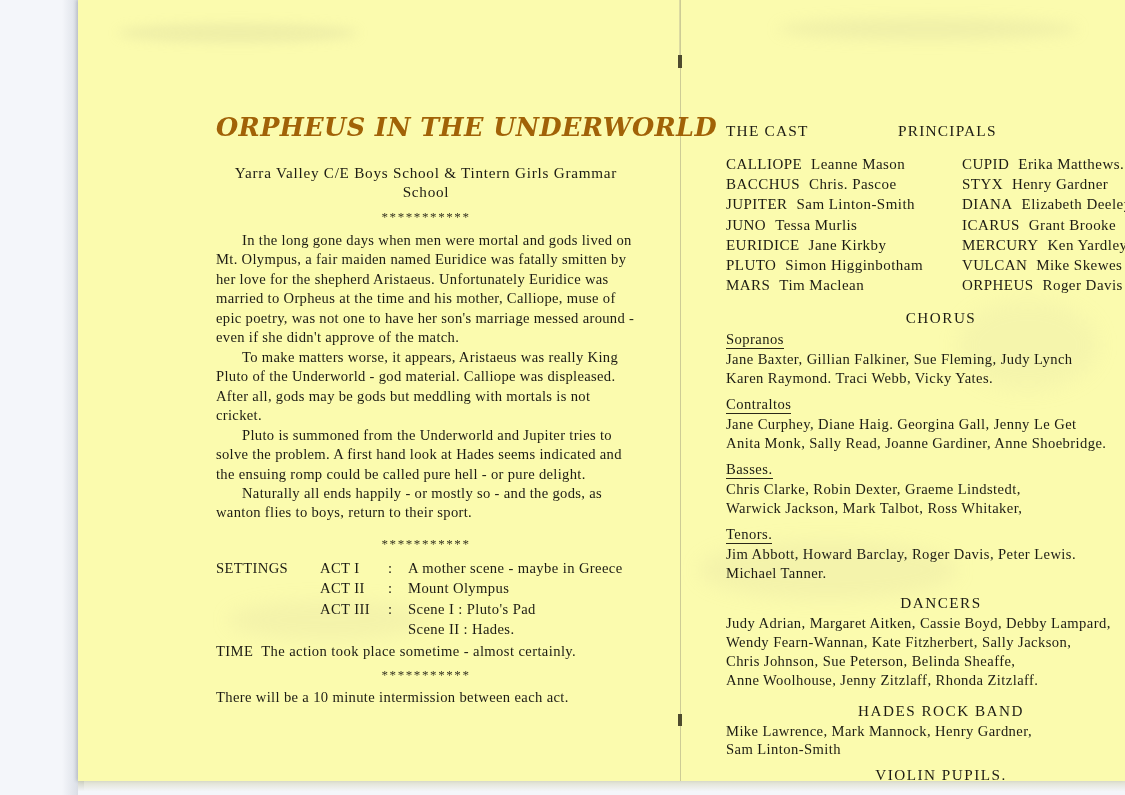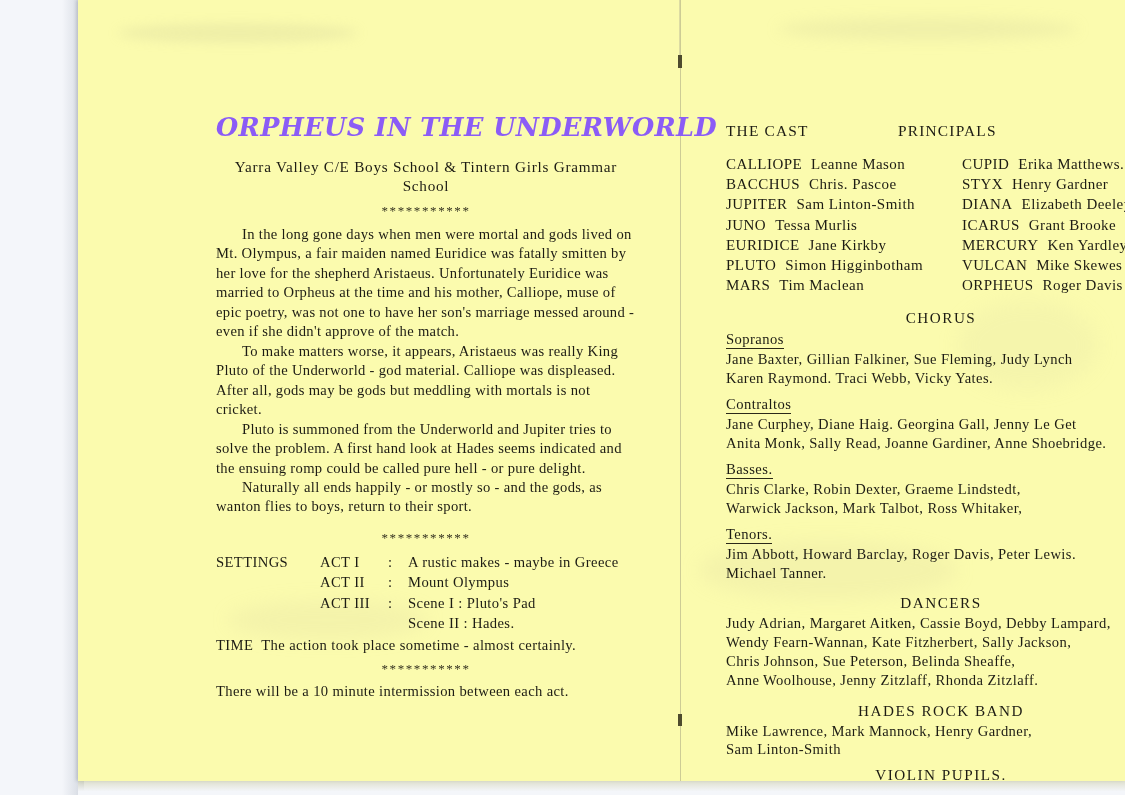--- a/index.html
+++ b/index.html
@@ -91,22 +91,22 @@
   #col-right { left: 648px; top: 122px; width: 430px; }
 
   
   #show-title {
     font-family: "DejaVu Serif", "Liberation Serif", serif;
     font-weight: bold;
     font-style: italic;
     font-size: 25.5px;
     letter-spacing: 0.4px;
     white-space: nowrap;
-    margin: 0 0 15px 0;
-    color: #8b5cf6;
+    margin: 0 0 21px 0;
+    color: #a16207;
   }
   #schools {
     text-align: center;
     font-size: 15.2px;
     letter-spacing: 0.75px;
     line-height: 1.28;
     margin: 0 0 6px 0;
   }
   .stars {
     text-align: center;
@@ -239,21 +239,21 @@
         <p>Naturally all ends happily - or mostly so - and the gods, as wanton flies to boys, return to their sport.</p>
       </div>
 
       <div class="stars" style="margin-top:13px;">***********</div>
 
       <div id="settings-block">
         <div class="settings-row">
           <span class="settings-label">SETTINGS</span>
           <span class="settings-act">ACT I</span>
           <span class="settings-colon">:</span>
-          <span class="settings-value">A rustic makes - maybe in Greece</span>
+          <span class="settings-value">A mother scene - maybe in Greece</span>
         </div>
         <div class="settings-row">
           <span class="settings-label"></span>
           <span class="settings-act">ACT II</span>
           <span class="settings-colon">:</span>
           <span class="settings-value">Mount Olympus</span>
         </div>
         <div class="settings-row">
           <span class="settings-label"></span>
           <span class="settings-act">ACT III</span>

